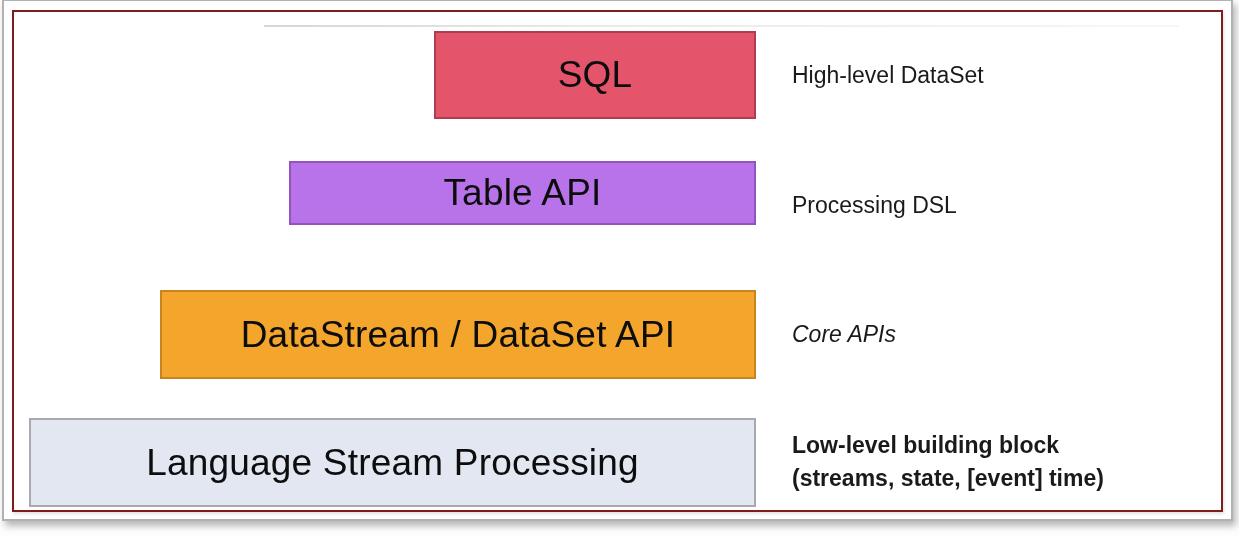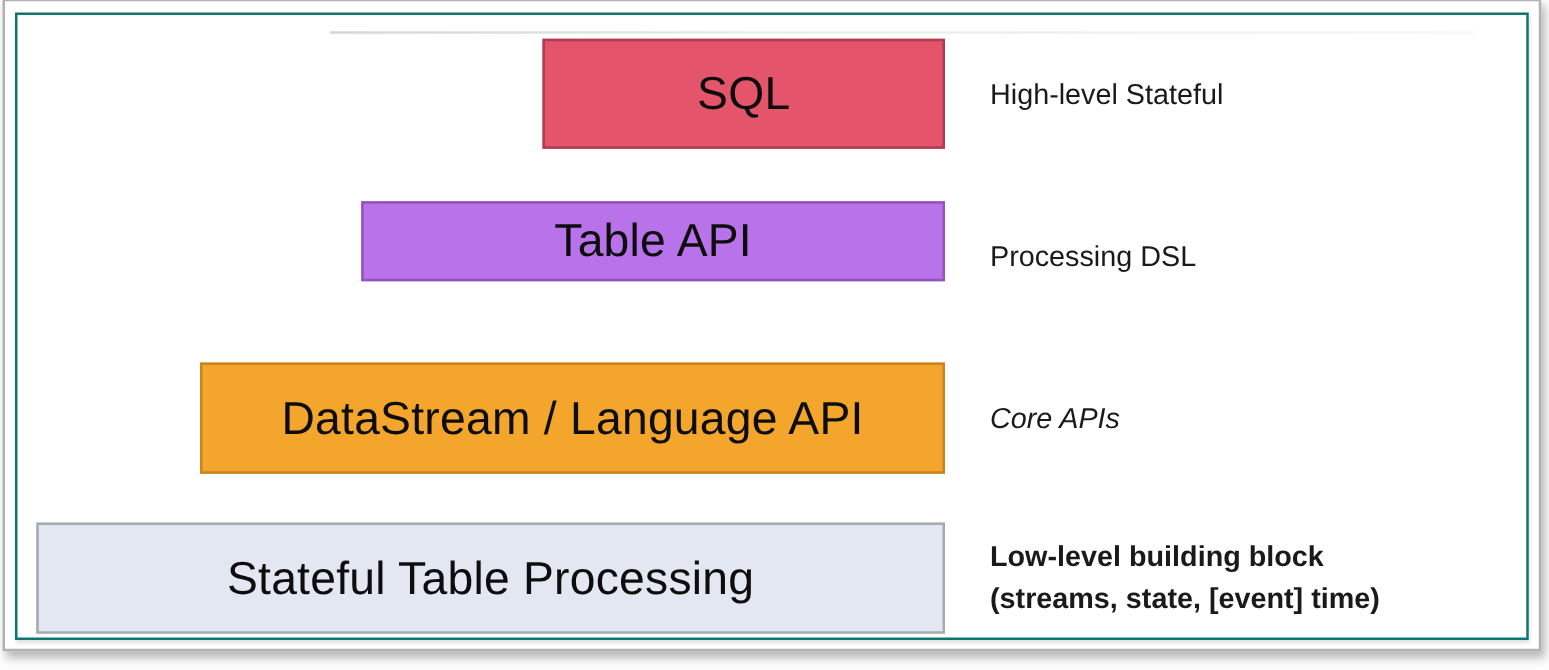--- a/index.html
+++ b/index.html
@@ -16,21 +16,21 @@
     width: 1231px; height: 522px;
     background: #ffffff;
     border: 2px solid #b2b2b2;
     box-shadow: 3px 5px 7px rgba(0,0,0,0.28);
   }
   
   .inner-card {
     position: absolute;
     left: 8px; top: 9px; right: 8px; bottom: 7px;
     background: #ffffff;
-    border: 2px solid #0f766e;
+    border: 2px solid #7f1d1d;
     box-shadow: 1px 2px 3px rgba(0,0,0,0.12);
   }
   
   .faint-topline {
     position: absolute;
     left: 250px; top: 13px;
     width: 915px; height: 2px;
     background: linear-gradient(to right, #d6d6d6 0%, #e9e9e9 35%, #f7f7f7 100%);
   }
   .layer-box {
@@ -66,32 +66,32 @@
 <body>
 
 <div class="outer-frame">
   <div class="inner-card">
 
     <div class="faint-topline"></div>
 
     <div class="layer-box layer-sql" style="background-color: rgb(228, 85, 108); border-color: rgb(176, 60, 82);">
       <span>SQL</span>
     </div>
-    <div class="annotation annotation-sql">High-level Stateful</div>
+    <div class="annotation annotation-sql">High-level DataSet</div>
 
     <div class="layer-box layer-table" style="background-color: rgb(184, 115, 234); border-color: rgb(147, 85, 189);">
       <span>Table API</span>
     </div>
     <div class="annotation annotation-table">Processing DSL</div>
 
     <div class="layer-box layer-datastream" style="background-color: rgb(243, 165, 44); border-color: rgb(200, 133, 30);">
-      <span>DataStream / Language API</span>
+      <span>DataStream / DataSet API</span>
     </div>
     <div class="annotation annotation-datastream">Core APIs</div>
 
     <div class="layer-box layer-stateful" style="background-color: rgb(226, 231, 241); border-color: rgb(166, 169, 173);">
-      <span>Stateful Table Processing</span>
+      <span>Language Stream Processing</span>
     </div>
     <div class="annotation annotation-stateful">Low-level building block
 (streams, state, [event] time)</div>
 
   </div>
 </div>
 
 </body></html>

